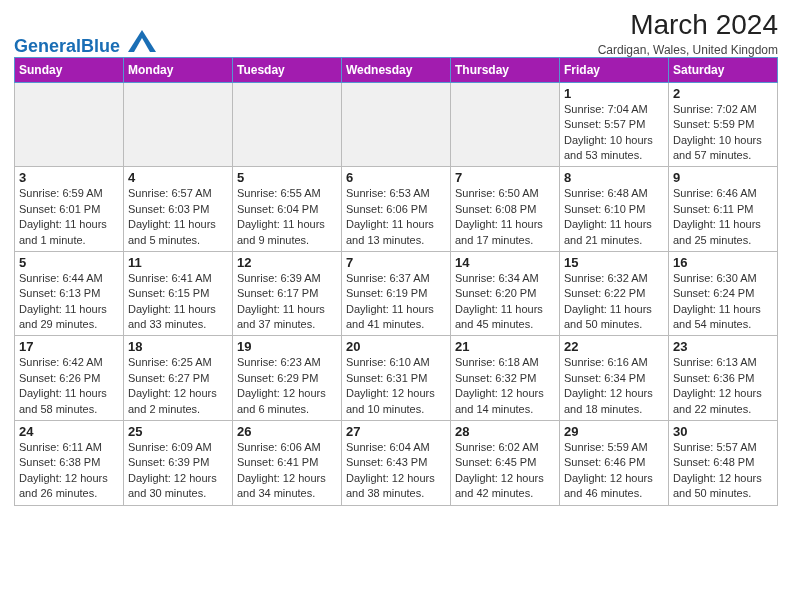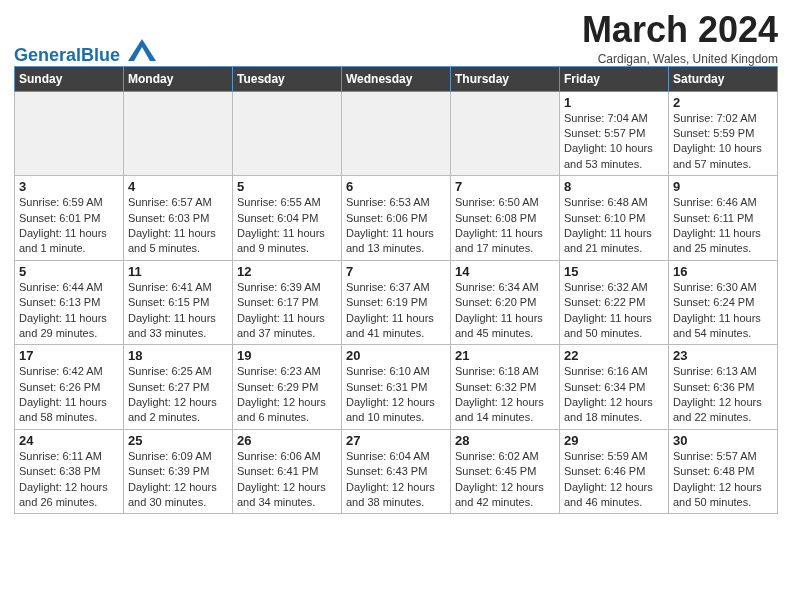--- a/index.html
+++ b/index.html
@@ -36,37 +36,37 @@
     .logo-icon {
       width: 28px;
       height: 22px;
       margin-left: 3px;
       margin-top: -2px;
     }
     .title-block {
       text-align: right;
     }
     .month-title {
-      font-size: 36px;
-      font-weight: bold;
+      font-size: 28px;
+      font-weight: normal;
       color: #222;
       line-height: 1.1;
     }
     .location-title {
       font-size: 12px;
       color: #444;
       margin-top: 2px;
     }
     table {
       width: 100%;
       border-collapse: collapse;
       table-layout: fixed;
     }
     thead tr th {
-      background-color: #404040;
+      background-color: #a21caf;
       color: #fff;
       font-size: 12px;
       font-weight: bold;
       padding: 5px 4px;
       text-align: left;
       border: 1px solid #5596d1;
     }
     tbody tr td {
       border: 1px solid #bbb;
       vertical-align: top;

